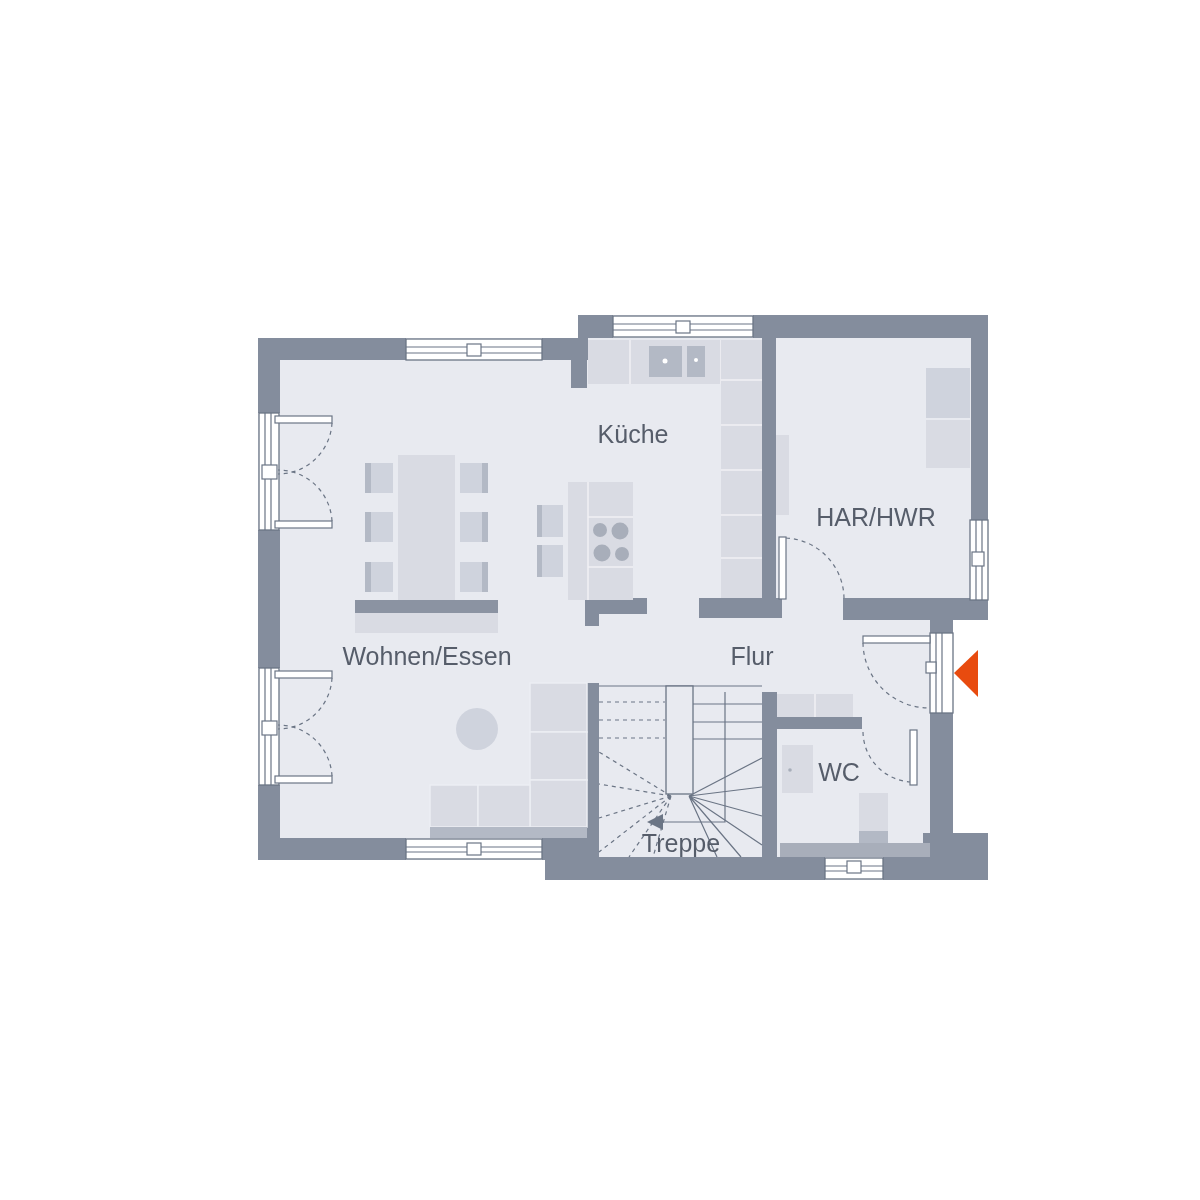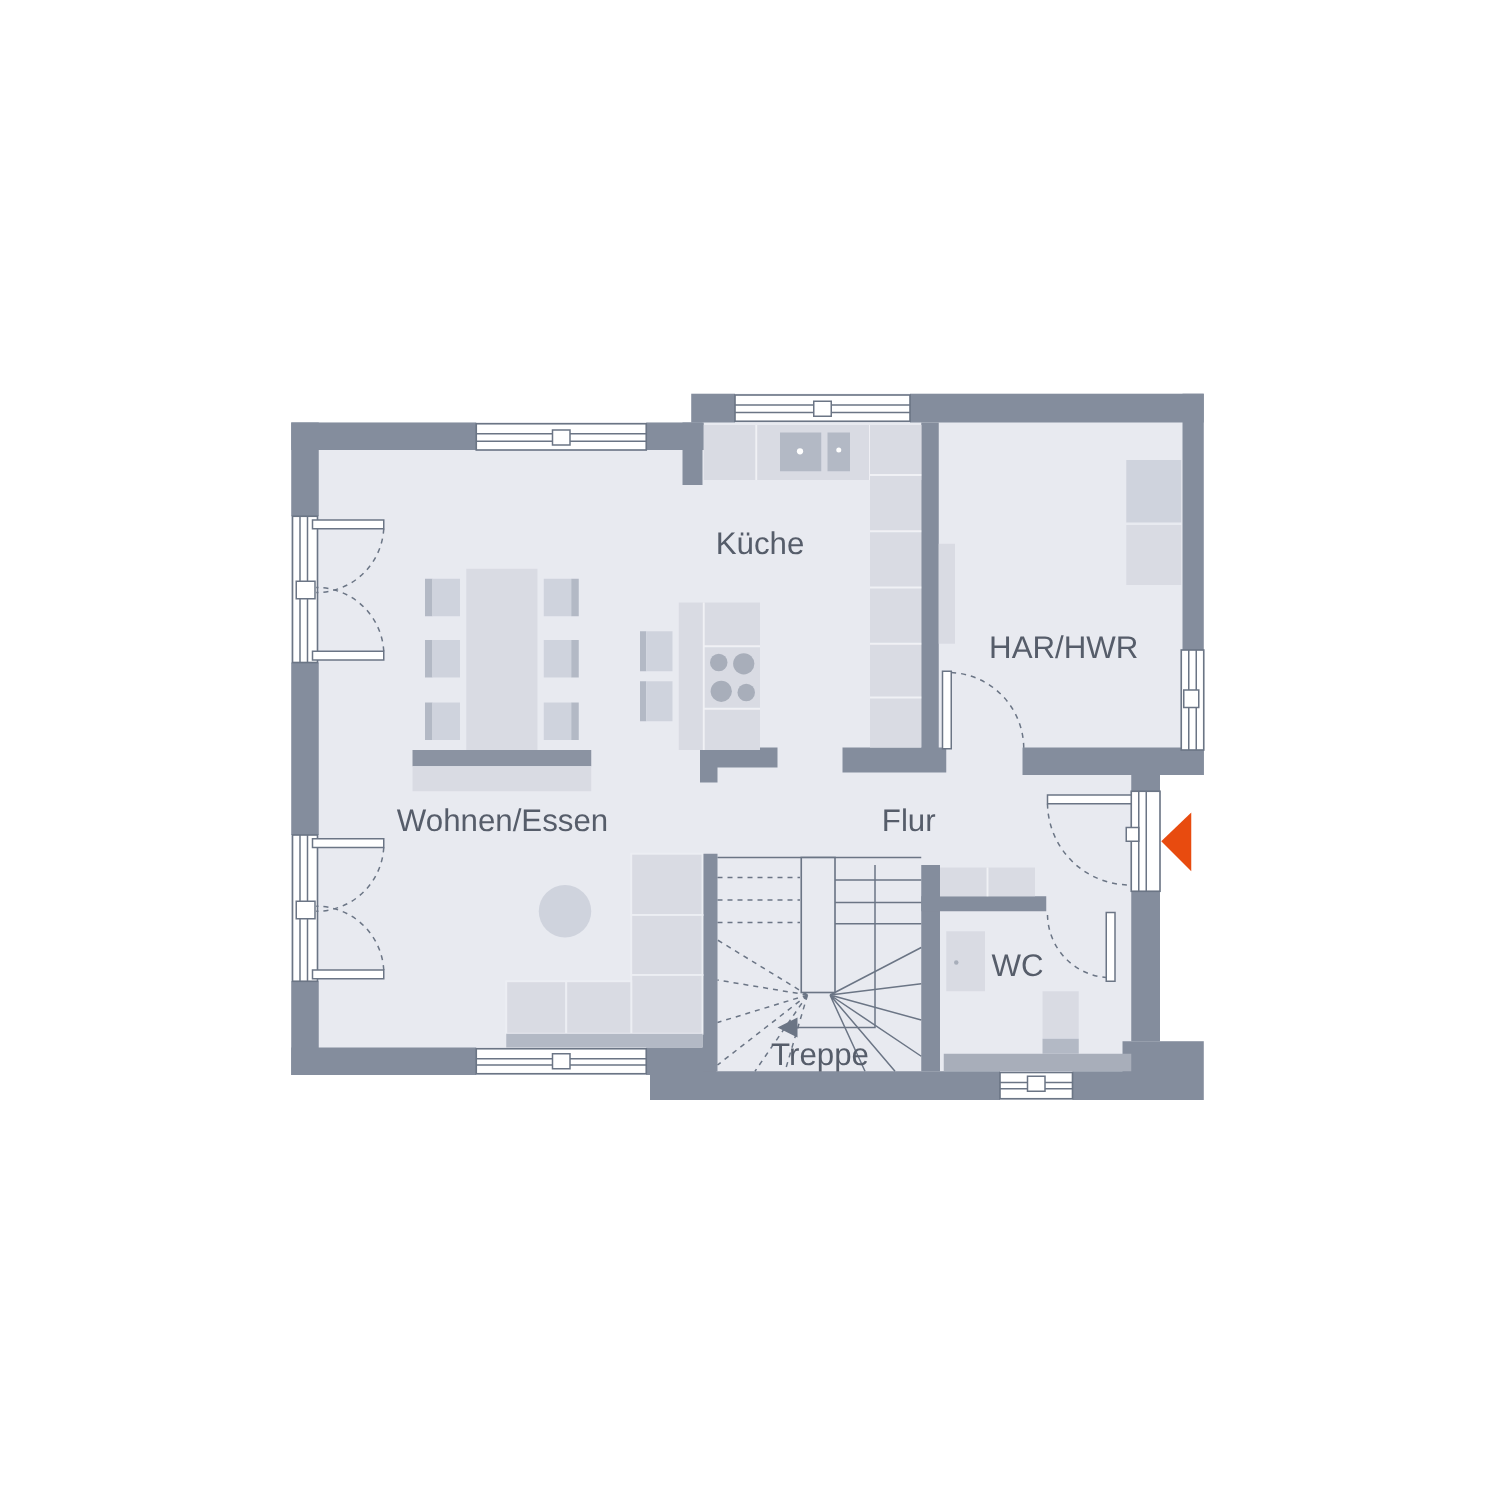--- a/index.html
+++ b/index.html
@@ -1,17 +1,17 @@
 <!DOCTYPE html>
 <html style="--background: #ffffff; --wall: #848d9d; --floor: #e8eaf0; --line: #6b7585; --furniture-light: #d9dbe3; --furniture-mid: #cfd3dd; --furniture-dark: #b3b9c5; --furniture-deep: #a8aeba; --accent-dark: #8b93a2; --label-text: #565d6a; --entrance-arrow: #e84b0f;"><head>
 <meta charset="utf-8">
 <style>
   html,body{margin:0;padding:0;background:var(--background,#fff);}
   .stage{width:952px;height:1200px;position:relative;background:var(--background,#fff);
-         font-family:"Liberation Sans", sans-serif;}
+         font-family:"Liberation Sans", sans-serif;padding-left:25px;}
   svg{display:block;}
   .floor{fill:var(--floor,#e8eaf0);}
   .wall{fill:var(--wall,#848d9d);}
   .win{fill:#ffffff;stroke:var(--line,#6b7585);stroke-width:1.3;}
   .winline{stroke:var(--line,#6b7585);stroke-width:1.2;fill:none;}
   .handle{fill:#ffffff;stroke:var(--line,#6b7585);stroke-width:1.2;}
   .leaf{fill:#ffffff;stroke:var(--line,#6b7585);stroke-width:1.2;}
   .swing{fill:none;stroke:var(--line,#6b7585);stroke-width:1.2;stroke-dasharray:4 4;}
   .furnL{fill:var(--furniture-light,#d9dbe3);}
   .furnM{fill:var(--furniture-mid,#cfd3dd);}

